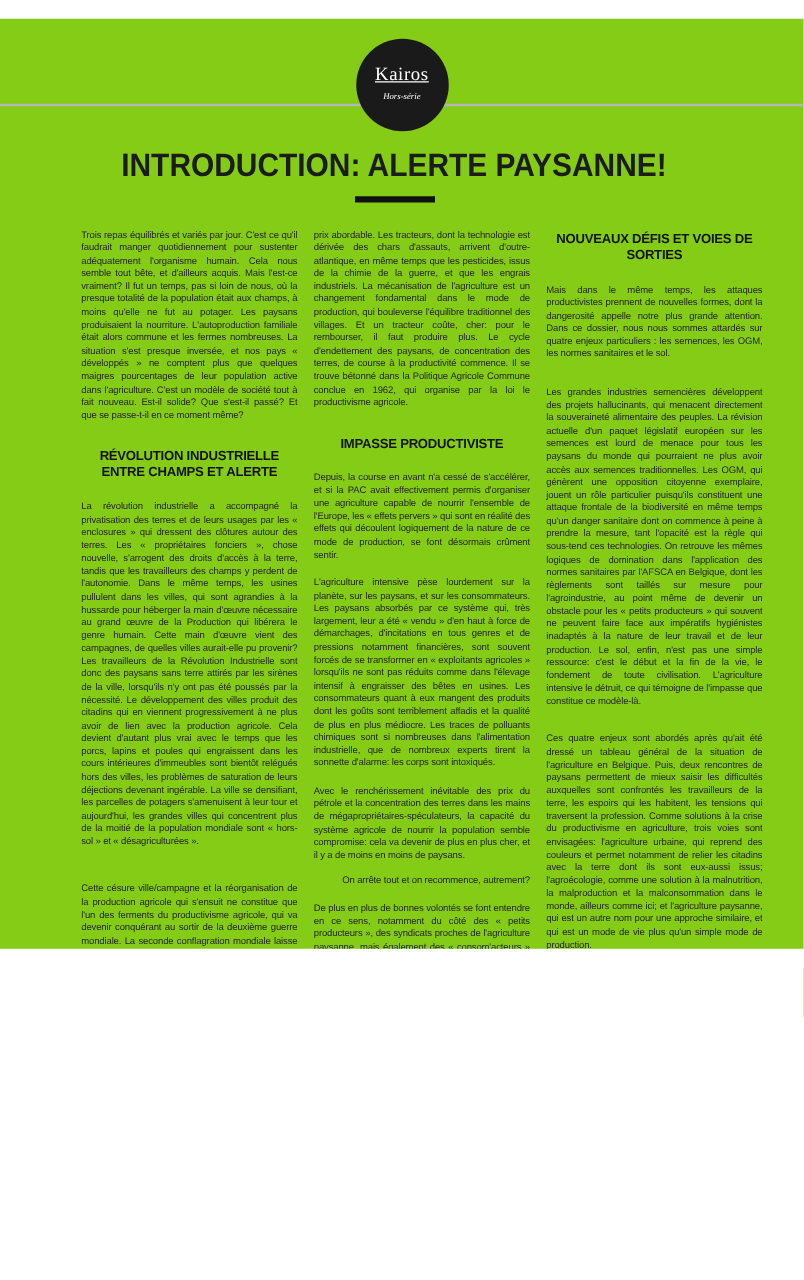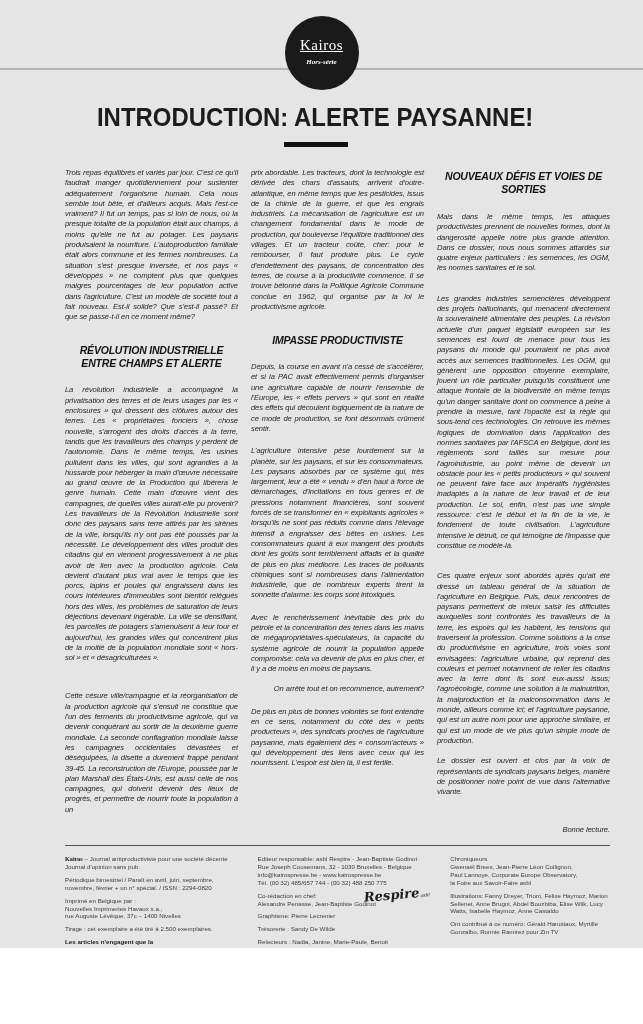--- a/index.html
+++ b/index.html
@@ -1,59 +1,59 @@
 <!DOCTYPE html>
 <html lang="fr"><head>
 <meta charset="utf-8">
 <style>
   * { box-sizing: border-box; margin: 0; padding: 0; }
   html, body { background: #ffffff; }
   .page {
     position: relative;
-    width: 643px; height: 948px;
-    margin: 0 auto;
-    background: #e5e5e5;
+    width: 643px; height: 744px;
+    margin: 15px auto;
+    background: #84cc16;
     overflow: hidden;
     font-family: "Liberation Sans", sans-serif;
     color: #2a2a2a;
   }
 
   
   .masthead { position: absolute; top: 0; left: 0; right: 0; height: 100px; }
   .masthead-rule { position: absolute; top: 68px; left: 0; right: 0; border-top: 2px solid #b5b5b5; }
   .logo-circle {
     position: absolute; top: 16px; left: 50%; transform: translateX(-50%);
     width: 74px; height: 74px; border-radius: 50%;
     background: #1a1a1a; color: #fff; text-align: center;
   }
   .logo-title {
     font-family: "Liberation Serif", serif;
     font-size: 15px; letter-spacing: .5px;
     margin-top: 21px; text-decoration: underline;
   }
   .logo-sub {
     font-family: "Liberation Serif", serif;
-    font-style: italic; font-weight: bold;
+    font-style: italic; font-weight: normal;
     font-size: 7px; margin-top: 4px;
   }
 
   
   .title-wrap { position: absolute; top: 102px; left: 0; right: 12px; text-align: center; }
   .page-title {
     display: inline-block;
     font-size: 26px; font-weight: bold; color: #1c1c1c;
     letter-spacing: 0; white-space: nowrap;
     transform: scaleX(0.92); transform-origin: center;
   }
   .title-underline { width: 64px; height: 5px; background: #111; margin: 9px auto 0; }
 
   
   .columns {
     position: absolute; top: 168px; left: 65px; width: 545px; height: 676px;
-    display: flex; gap: 13px; overflow: hidden; font-style: italic;
+    display: flex; gap: 13px; overflow: hidden;
   }
   .col { flex: 1; text-align: justify; font-size: 7.6px; line-height: 10.3px; letter-spacing: -0.1px; color: #262626; }
   .col p { margin: 0 0 10px; }
   .col-heading {
     font-weight: bold; font-size: 10.5px; line-height: 13px;
     text-align: center; color: #141414; letter-spacing: -0.2px;
     margin: 22px 4px 15px;
   }
   .col-heading.first { margin-top: 2px; margin-bottom: 16px; }
   .sp-xl { margin-top: 28px !important; }
@@ -112,21 +112,21 @@
       <h2 class="col-heading">RÉVOLUTION INDUSTRIELLE ENTRE CHAMPS ET ALERTE</h2>
       <p>La révolution industrielle a accompagné la privatisation des terres et de leurs usages par les « enclosures » qui dressent des clôtures autour des terres. Les « propriétaires fonciers », chose nouvelle, s'arrogent des droits d'accès à la terre, tandis que les travailleurs des champs y perdent de l'autonomie. Dans le même temps, les usines pullulent dans les villes, qui sont agrandies à la hussarde pour héberger la main d'œuvre nécessaire au grand œuvre de la Production qui libérera le genre humain. Cette main d'œuvre vient des campagnes, de quelles villes aurait-elle pu provenir? Les travailleurs de la Révolution Industrielle sont donc des paysans sans terre attirés par les sirènes de la ville, lorsqu'ils n'y ont pas été poussés par la nécessité. Le développement des villes produit des citadins qui en viennent progressivement à ne plus avoir de lien avec la production agricole. Cela devient d'autant plus vrai avec le temps que les porcs, lapins et poules qui engraissent dans les cours intérieures d'immeubles sont bientôt relégués hors des villes, les problèmes de saturation de leurs déjections devenant ingérable. La ville se densifiant, les parcelles de potagers s'amenuisent à leur tour et aujourd'hui, les grandes villes qui concentrent plus de la moitié de la population mondiale sont « hors-sol » et « désagriculturées ».</p>
       <p class="sp-xl">Cette césure ville/campagne et la réorganisation de la production agricole qui s'ensuit ne constitue que l'un des ferments du productivisme agricole, qui va devenir conquérant au sortir de la deuxième guerre mondiale. La seconde conflagration mondiale laisse les campagnes occidentales dévastées et déséquipées, la disette a durement frappé pendant 39-45. La reconstruction de l'Europe, poussée par le plan Marshall des États-Unis, est aussi celle de nos campagnes, qui doivent devenir des lieux de progrès, et permettre de nourrir toute la population à un</p>
     </div>
 
     <div class="col">
       <p>prix abordable. Les tracteurs, dont la technologie est dérivée des chars d'assauts, arrivent d'outre-atlantique, en même temps que les pesticides, issus de la chimie de la guerre, et que les engrais industriels. La mécanisation de l'agriculture est un changement fondamental dans le mode de production, qui bouleverse l'équilibre traditionnel des villages. Et un tracteur coûte, cher: pour le rembourser, il faut produire plus. Le cycle d'endettement des paysans, de concentration des terres, de course à la productivité commence. Il se trouve bétonné dans la Politique Agricole Commune conclue en 1962, qui organise par la loi le productivisme agricole.</p>
       <h2 class="col-heading">IMPASSE PRODUCTIVISTE</h2>
       <p>Depuis, la course en avant n'a cessé de s'accélérer, et si la PAC avait effectivement permis d'organiser une agriculture capable de nourrir l'ensemble de l'Europe, les « effets pervers » qui sont en réalité des effets qui découlent logiquement de la nature de ce mode de production, se font désormais crûment sentir.</p>
       <p class="sp-md">L'agriculture intensive pèse lourdement sur la planète, sur les paysans, et sur les consommateurs. Les paysans absorbés par ce système qui, très largement, leur a été « vendu » d'en haut à force de démarchages, d'incitations en tous genres et de pressions notamment financières, sont souvent forcés de se transformer en « exploitants agricoles » lorsqu'ils ne sont pas réduits comme dans l'élevage intensif à engraisser des bêtes en usines. Les consommateurs quant à eux mangent des produits dont les goûts sont terriblement affadis et la qualité de plus en plus médiocre. Les traces de polluants chimiques sont si nombreuses dans l'alimentation industrielle, que de nombreux experts tirent la sonnette d'alarme: les corps sont intoxiqués.</p>
-      <p class="sp-md">Avec le renchérissement inévitable des prix du pétrole et la concentration des terres dans les mains de mégapropriétaires-spéculateurs, la capacité du système agricole de nourrir la population appelle compromise: cela va devenir de plus en plus cher, et il y a de moins en moins de paysans.</p>
+      <p class="sp-md">Avec le renchérissement inévitable des prix du pétrole et la concentration des terres dans les mains de mégapropriétaires-spéculateurs, la capacité du système agricole de nourrir la population semble compromise: cela va devenir de plus en plus cher, et il y a de moins en moins de paysans.</p>
       <p class="sp-sm no-justify">On arrête tout et on recommence, autrement?</p>
       <p class="sp-md">De plus en plus de bonnes volontés se font entendre en ce sens, notamment du côté des « petits producteurs », des syndicats proches de l'agriculture paysanne, mais également des « consom'acteurs » qui développement des liens avec ceux qui les nourrissent. L'espoir est bien là, il est fertile.</p>
     </div>
 
     <div class="col">
       <h2 class="col-heading first">NOUVEAUX DÉFIS ET VOIES DE SORTIES</h2>
       <p>Mais dans le même temps, les attaques productivistes prennent de nouvelles formes, dont la dangerosité appelle notre plus grande attention. Dans ce dossier, nous nous sommes attardés sur quatre enjeux particuliers : les semences, les OGM, les normes sanitaires et le sol.</p>
       <p class="sp-lg">Les grandes industries semencières développent des projets hallucinants, qui menacent directement la souveraineté alimentaire des peuples. La révision actuelle d'un paquet législatif européen sur les semences est lourd de menace pour tous les paysans du monde qui pourraient ne plus avoir accès aux semences traditionnelles. Les OGM, qui génèrent une opposition citoyenne exemplaire, jouent un rôle particulier puisqu'ils constituent une attaque frontale de la biodiversité en même temps qu'un danger sanitaire dont on commence à peine à prendre la mesure, tant l'opacité est la règle qui sous-tend ces technologies. On retrouve les mêmes logiques de domination dans l'application des normes sanitaires par l'AFSCA en Belgique, dont les règlements sont taillés sur mesure pour l'agroindustrie, au point même de devenir un obstacle pour les « petits producteurs » qui souvent ne peuvent faire face aux impératifs hygiénistes inadaptés à la nature de leur travail et de leur production. Le sol, enfin, n'est pas une simple ressource: c'est le début et la fin de la vie, le fondement de toute civilisation. L'agriculture intensive le détruit, ce qui témoigne de l'impasse que constitue ce modèle-là.</p>
       <p class="sp-lg">Ces quatre enjeux sont abordés après qu'ait été dressé un tableau général de la situation de l'agriculture en Belgique. Puis, deux rencontres de paysans permettent de mieux saisir les difficultés auxquelles sont confrontés les travailleurs de la terre, les espoirs qui les habitent, les tensions qui traversent la profession. Comme solutions à la crise du productivisme en agriculture, trois voies sont envisagées: l'agriculture urbaine, qui reprend des couleurs et permet notamment de relier les citadins avec la terre dont ils sont eux-aussi issus; l'agroécologie, comme une solution à la malnutrition, la malproduction et la malconsommation dans le monde, ailleurs comme ici; et l'agriculture paysanne, qui est un autre nom pour une approche similaire, et qui est un mode de vie plus qu'un simple mode de production.</p>
       <p class="sp-sm">Le dossier est ouvert et clos par la voix de représentants de syndicats paysans belges, manière de positionner notre point de vue dans l'alternative vivante.</p>

